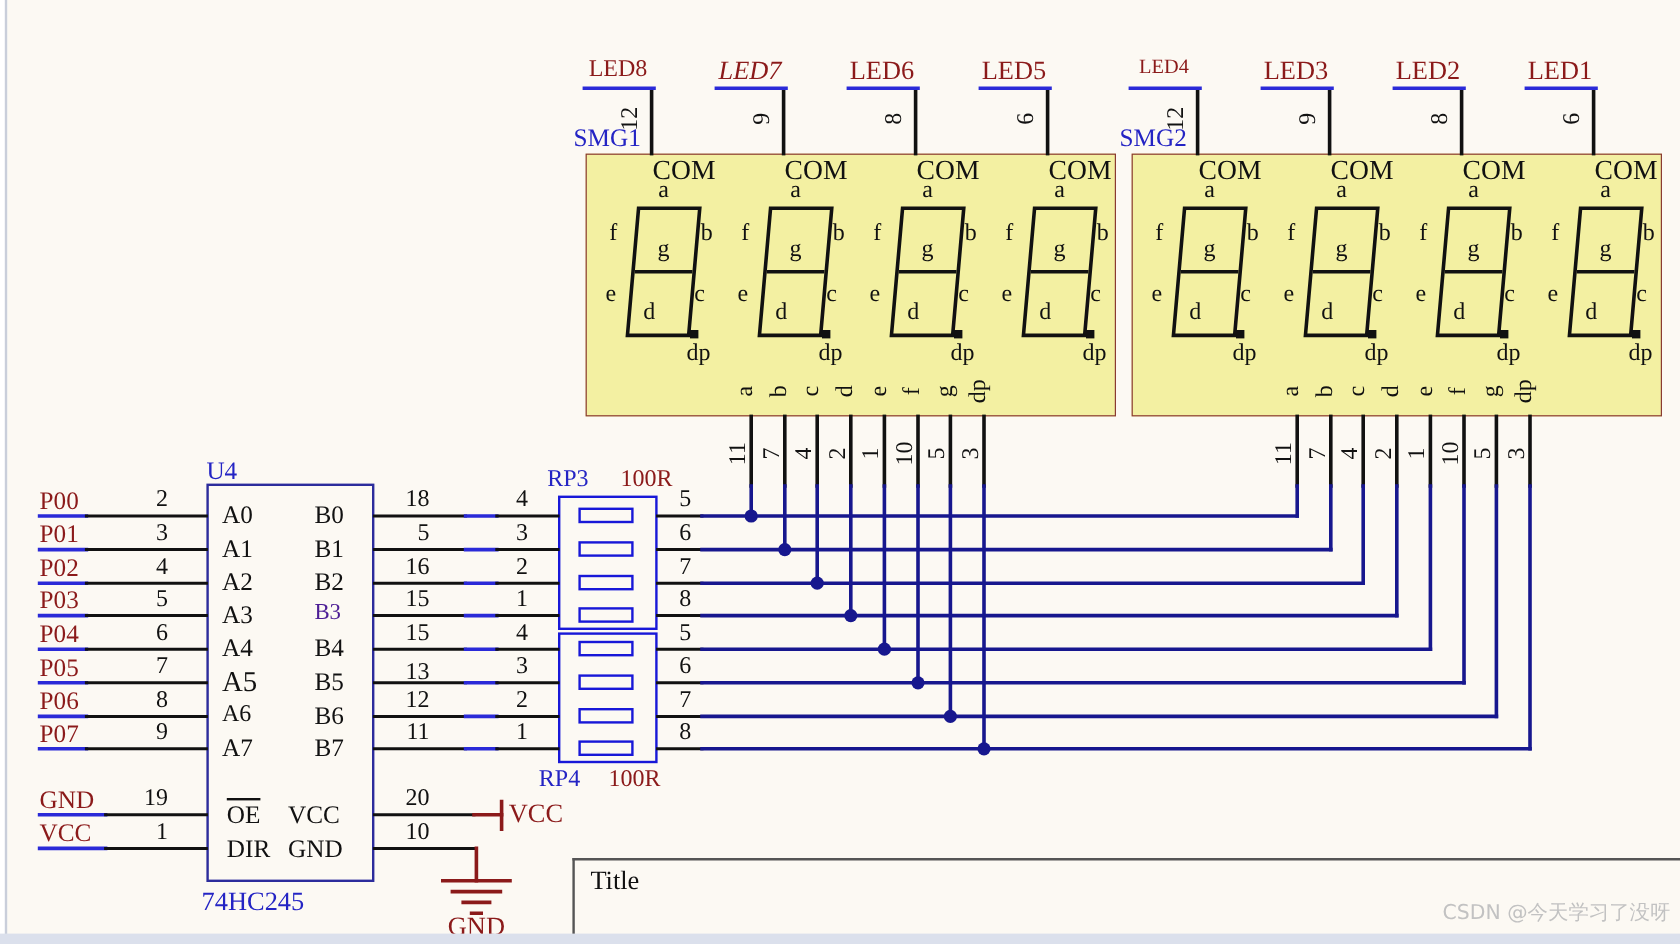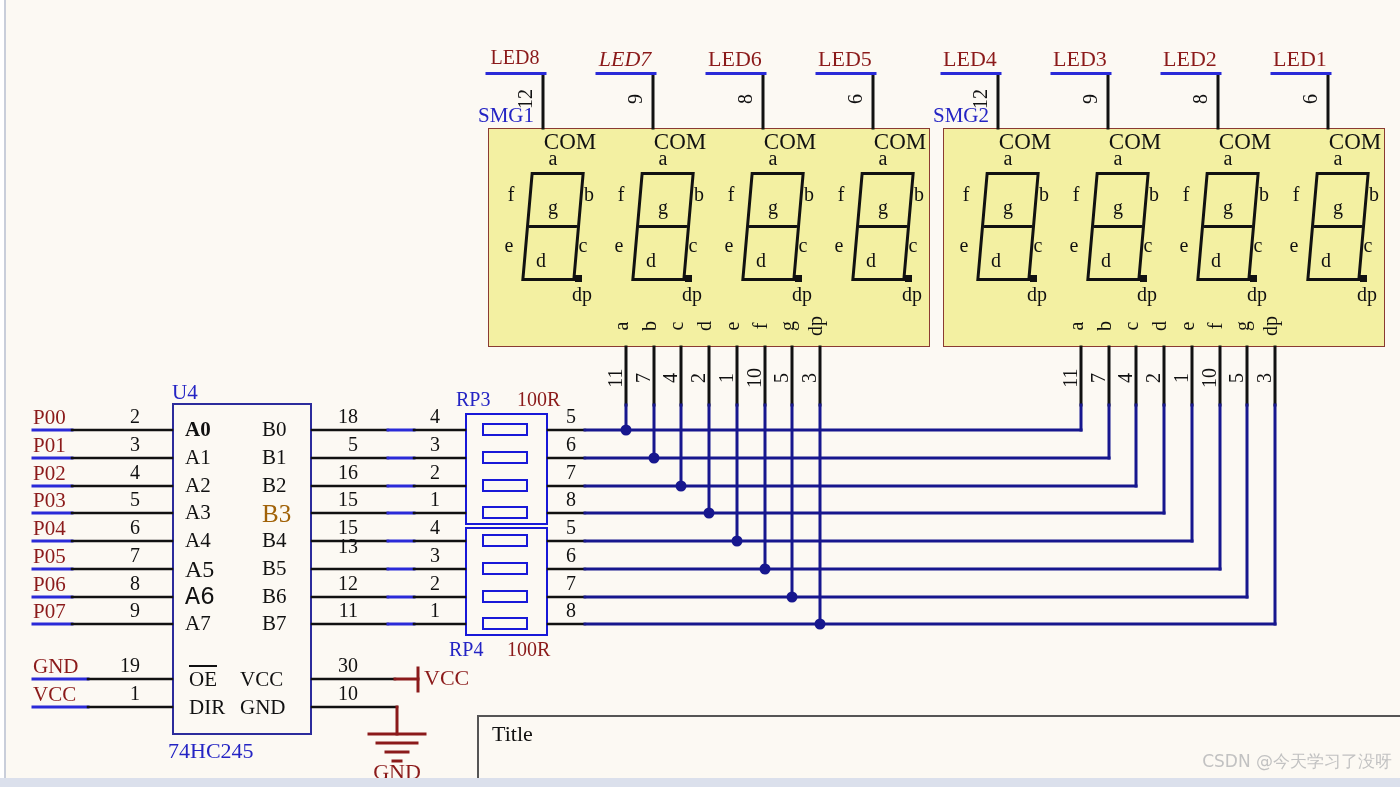--- a/index.html
+++ b/index.html
@@ -249,21 +249,21 @@
       <div class="lbl rot ctr" style="left: 675px; top: 368px; font-size: 20px; color: rgb(17, 17, 17); width: 46px; height: 20px;">2</div>
       <div class="lbl rot ctr" style="left: 715px; top: 316px; font-size: 20px; color: rgb(17, 17, 17); width: 34px; height: 20px;">e</div>
       <div class="lbl rot ctr" style="left: 703px; top: 368px; font-size: 20px; color: rgb(17, 17, 17); width: 46px; height: 20px;">1</div>
       <div class="lbl rot ctr" style="left: 743px; top: 316px; font-size: 20px; color: rgb(17, 17, 17); width: 34px; height: 20px;">f</div>
       <div class="lbl rot ctr" style="left: 731px; top: 368px; font-size: 20px; color: rgb(17, 17, 17); width: 46px; height: 20px;">10</div>
       <div class="lbl rot ctr" style="left: 770px; top: 316px; font-size: 20px; color: rgb(17, 17, 17); width: 34px; height: 20px;">g</div>
       <div class="lbl rot ctr" style="left: 758px; top: 368px; font-size: 20px; color: rgb(17, 17, 17); width: 46px; height: 20px;">5</div>
       <div class="lbl rot ctr" style="left: 798px; top: 316px; font-size: 20px; color: rgb(17, 17, 17); width: 34px; height: 20px;">dp</div>
       <div class="lbl rot ctr" style="left: 786px; top: 368px; font-size: 20px; color: rgb(17, 17, 17); width: 46px; height: 20px;">3</div>
       <div class="lbl" style="left: 933px; top: 104px; font-size: 21px; color: rgb(36, 36, 196);">SMG2</div>
-      <div class="lbl ctr" style="left: 940px; top: 47px; font-size: 22px; color: rgb(139, 26, 26); width: 60px;">LED4</div>
+      <div class="lbl ctr" style="left: 940px; top: 47px; font-size: 17px; color: rgb(139, 26, 26); width: 60px;">LED4</div>
       <div class="lbl rot ctr" style="left: 960px; top: 89px; font-size: 20px; color: rgb(17, 17, 17); width: 40px; height: 20px;">12</div>
       <div class="lbl ctr" style="left: 995px; top: 130px; font-size: 23px; color: rgb(17, 17, 17); width: 60px;">COM</div>
       <div class="lbl ctr" style="left: 998px; top: 148px; font-size: 20px; color: rgb(17, 17, 17); width: 20px;">a</div>
       <div class="lbl ctr" style="left: 956px; top: 184px; font-size: 20px; color: rgb(17, 17, 17); width: 20px;">f</div>
       <div class="lbl ctr" style="left: 1034px; top: 184px; font-size: 20px; color: rgb(17, 17, 17); width: 20px;">b</div>
       <div class="lbl ctr" style="left: 998px; top: 197px; font-size: 20px; color: rgb(17, 17, 17); width: 20px;">g</div>
       <div class="lbl ctr" style="left: 954px; top: 235px; font-size: 20px; color: rgb(17, 17, 17); width: 20px;">e</div>
       <div class="lbl ctr" style="left: 1028px; top: 235px; font-size: 20px; color: rgb(17, 17, 17); width: 20px;">c</div>
       <div class="lbl ctr" style="left: 986px; top: 250px; font-size: 20px; color: rgb(17, 17, 17); width: 20px;">d</div>
       <div class="lbl ctr" style="left: 1021px; top: 284px; font-size: 20px; color: rgb(17, 17, 17); width: 32px;">dp</div>
@@ -313,21 +313,21 @@
       <div class="lbl rot ctr" style="left: 1198px; top: 316px; font-size: 20px; color: rgb(17, 17, 17); width: 34px; height: 20px;">f</div>
       <div class="lbl rot ctr" style="left: 1186px; top: 368px; font-size: 20px; color: rgb(17, 17, 17); width: 46px; height: 20px;">10</div>
       <div class="lbl rot ctr" style="left: 1225px; top: 316px; font-size: 20px; color: rgb(17, 17, 17); width: 34px; height: 20px;">g</div>
       <div class="lbl rot ctr" style="left: 1213px; top: 368px; font-size: 20px; color: rgb(17, 17, 17); width: 46px; height: 20px;">5</div>
       <div class="lbl rot ctr" style="left: 1253px; top: 316px; font-size: 20px; color: rgb(17, 17, 17); width: 34px; height: 20px;">dp</div>
       <div class="lbl rot ctr" style="left: 1241px; top: 368px; font-size: 20px; color: rgb(17, 17, 17); width: 46px; height: 20px;">3</div>
       <div class="lbl" style="left: 172px; top: 381px; font-size: 21px; color: rgb(36, 36, 196);">U4</div>
       <div class="lbl" style="left: 168px; top: 739px; font-size: 22px; color: rgb(36, 36, 196);">74HC245</div>
       <div class="lbl" style="left: 33px; top: 406px; font-size: 21px; color: rgb(139, 26, 26);">P00</div>
       <div class="lbl rgt" style="left: 105px; top: 406px; font-size: 20px; color: rgb(17, 17, 17); width: 35px;">2</div>
-      <div class="lbl" style="left: 185px; top: 418px; font-size: 21px; color: rgb(17, 17, 17); font-weight: bold;">A0</div>
+      <div class="lbl" style="left: 185px; top: 418px; font-size: 21px; color: rgb(17, 17, 17);">A0</div>
       <div class="lbl" style="left: 262px; top: 418px; font-size: 21px; color: rgb(17, 17, 17);">B0</div>
       <div class="lbl rgt" style="left: 324px; top: 406px; font-size: 20px; color: rgb(17, 17, 17); width: 34px; font-family: Liberation Serif, serif;">18</div>
       <div class="lbl rgt" style="left: 416px; top: 406px; font-size: 20px; color: rgb(17, 17, 17); width: 24px;">4</div>
       <div class="lbl ctr" style="left: 560px; top: 406px; font-size: 20px; color: rgb(17, 17, 17); width: 22px;">5</div>
       <div class="lbl" style="left: 33px; top: 434px; font-size: 21px; color: rgb(139, 26, 26);">P01</div>
       <div class="lbl rgt" style="left: 105px; top: 434px; font-size: 20px; color: rgb(17, 17, 17); width: 35px;">3</div>
       <div class="lbl" style="left: 185px; top: 446px; font-size: 21px; color: rgb(17, 17, 17);">A1</div>
       <div class="lbl" style="left: 262px; top: 446px; font-size: 21px; color: rgb(17, 17, 17);">B1</div>
       <div class="lbl rgt" style="left: 324px; top: 434px; font-size: 20px; color: rgb(17, 17, 17); width: 34px;">5</div>
       <div class="lbl rgt" style="left: 416px; top: 434px; font-size: 20px; color: rgb(17, 17, 17); width: 24px;">3</div>
@@ -335,57 +335,57 @@
       <div class="lbl" style="left: 33px; top: 462px; font-size: 21px; color: rgb(139, 26, 26);">P02</div>
       <div class="lbl rgt" style="left: 105px; top: 462px; font-size: 20px; color: rgb(17, 17, 17); width: 35px;">4</div>
       <div class="lbl" style="left: 185px; top: 474px; font-size: 21px; color: rgb(17, 17, 17);">A2</div>
       <div class="lbl" style="left: 262px; top: 474px; font-size: 21px; color: rgb(17, 17, 17);">B2</div>
       <div class="lbl rgt" style="left: 324px; top: 462px; font-size: 20px; color: rgb(17, 17, 17); width: 34px;">16</div>
       <div class="lbl rgt" style="left: 416px; top: 462px; font-size: 20px; color: rgb(17, 17, 17); width: 24px;">2</div>
       <div class="lbl ctr" style="left: 560px; top: 462px; font-size: 20px; color: rgb(17, 17, 17); width: 22px;">7</div>
       <div class="lbl" style="left: 33px; top: 489px; font-size: 21px; color: rgb(139, 26, 26);">P03</div>
       <div class="lbl rgt" style="left: 105px; top: 489px; font-size: 20px; color: rgb(17, 17, 17); width: 35px;">5</div>
       <div class="lbl" style="left: 185px; top: 501px; font-size: 21px; color: rgb(17, 17, 17);">A3</div>
-      <div class="lbl" style="left: 262px; top: 501px; font-size: 25px; color: #a16207;">B3</div>
+      <div class="lbl" style="left: 262px; top: 501px; font-size: 19px; color: #4c1d95;">B3</div>
       <div class="lbl rgt" style="left: 324px; top: 489px; font-size: 20px; color: rgb(17, 17, 17); width: 34px;">15</div>
       <div class="lbl rgt" style="left: 416px; top: 489px; font-size: 20px; color: rgb(17, 17, 17); width: 24px;">1</div>
       <div class="lbl ctr" style="left: 560px; top: 489px; font-size: 20px; color: rgb(17, 17, 17); width: 22px;">8</div>
       <div class="lbl" style="left: 33px; top: 517px; font-size: 21px; color: rgb(139, 26, 26);">P04</div>
       <div class="lbl rgt" style="left: 105px; top: 517px; font-size: 20px; color: rgb(17, 17, 17); width: 35px;">6</div>
       <div class="lbl" style="left: 185px; top: 529px; font-size: 21px; color: rgb(17, 17, 17);">A4</div>
       <div class="lbl" style="left: 262px; top: 529px; font-size: 21px; color: rgb(17, 17, 17);">B4</div>
       <div class="lbl rgt" style="left: 324px; top: 517px; font-size: 20px; color: rgb(17, 17, 17); width: 34px;">15</div>
       <div class="lbl rgt" style="left: 416px; top: 517px; font-size: 20px; color: rgb(17, 17, 17); width: 24px;">4</div>
       <div class="lbl ctr" style="left: 560px; top: 517px; font-size: 20px; color: rgb(17, 17, 17); width: 22px;">5</div>
       <div class="lbl" style="left: 33px; top: 545px; font-size: 21px; color: rgb(139, 26, 26);">P05</div>
       <div class="lbl rgt" style="left: 105px; top: 545px; font-size: 20px; color: rgb(17, 17, 17); width: 35px;">7</div>
       <div class="lbl" style="left: 185px; top: 557px; font-size: 24px; color: rgb(17, 17, 17);">A5</div>
       <div class="lbl" style="left: 262px; top: 557px; font-size: 21px; color: rgb(17, 17, 17);">B5</div>
-      <div class="lbl rgt" style="left: 324px; top: 536px; font-size: 20px; color: rgb(17, 17, 17); width: 34px;">13</div>
+      <div class="lbl rgt" style="left: 324px; top: 550px; font-size: 20px; color: rgb(17, 17, 17); width: 34px;">13</div>
       <div class="lbl rgt" style="left: 416px; top: 545px; font-size: 20px; color: rgb(17, 17, 17); width: 24px;">3</div>
       <div class="lbl ctr" style="left: 560px; top: 545px; font-size: 20px; color: rgb(17, 17, 17); width: 22px;">6</div>
       <div class="lbl" style="left: 33px; top: 573px; font-size: 21px; color: rgb(139, 26, 26);">P06</div>
       <div class="lbl rgt" style="left: 105px; top: 573px; font-size: 20px; color: rgb(17, 17, 17); width: 35px;">8</div>
-      <div class="lbl" style="left: 185px; top: 585px; font-size: 25px; color: rgb(17, 17, 17); font-family: Liberation Mono, monospace;">A6</div>
+      <div class="lbl" style="left: 185px; top: 585px; font-size: 20px; color: rgb(17, 17, 17);">A6</div>
       <div class="lbl" style="left: 262px; top: 585px; font-size: 21px; color: rgb(17, 17, 17);">B6</div>
       <div class="lbl rgt" style="left: 324px; top: 573px; font-size: 20px; color: rgb(17, 17, 17); width: 34px;">12</div>
       <div class="lbl rgt" style="left: 416px; top: 573px; font-size: 20px; color: rgb(17, 17, 17); width: 24px;">2</div>
       <div class="lbl ctr" style="left: 560px; top: 573px; font-size: 20px; color: rgb(17, 17, 17); width: 22px;">7</div>
       <div class="lbl" style="left: 33px; top: 600px; font-size: 21px; color: rgb(139, 26, 26);">P07</div>
       <div class="lbl rgt" style="left: 105px; top: 600px; font-size: 20px; color: rgb(17, 17, 17); width: 35px;">9</div>
       <div class="lbl" style="left: 185px; top: 612px; font-size: 21px; color: rgb(17, 17, 17);">A7</div>
       <div class="lbl" style="left: 262px; top: 612px; font-size: 21px; color: rgb(17, 17, 17);">B7</div>
       <div class="lbl rgt" style="left: 324px; top: 600px; font-size: 20px; color: rgb(17, 17, 17); width: 34px;">11</div>
       <div class="lbl rgt" style="left: 416px; top: 600px; font-size: 20px; color: rgb(17, 17, 17); width: 24px;">1</div>
       <div class="lbl ctr" style="left: 560px; top: 600px; font-size: 20px; color: rgb(17, 17, 17); width: 22px;">8</div>
       <div class="lbl" style="left: 33px; top: 655px; font-size: 21px; color: rgb(139, 26, 26);">GND</div>
       <div class="lbl rgt" style="left: 105px; top: 655px; font-size: 20px; color: rgb(17, 17, 17); width: 35px;">19</div>
       <div class="lbl ovl" style="left: 189px; top: 668px; font-size: 21px; color: rgb(17, 17, 17);">OE</div>
       <div class="lbl" style="left: 240px; top: 668px; font-size: 21px; color: rgb(17, 17, 17);">VCC</div>
-      <div class="lbl rgt" style="left: 324px; top: 655px; font-size: 20px; color: rgb(17, 17, 17); width: 34px;">30</div>
+      <div class="lbl rgt" style="left: 324px; top: 655px; font-size: 20px; color: rgb(17, 17, 17); width: 34px;">20</div>
       <div class="lbl" style="left: 424px; top: 666px; font-size: 22px; color: rgb(139, 26, 26);">VCC</div>
       <div class="lbl" style="left: 33px; top: 683px; font-size: 21px; color: rgb(139, 26, 26);">VCC</div>
       <div class="lbl rgt" style="left: 105px; top: 683px; font-size: 20px; color: rgb(17, 17, 17); width: 35px;">1</div>
       <div class="lbl" style="left: 189px; top: 696px; font-size: 21px; color: rgb(17, 17, 17);">DIR</div>
       <div class="lbl" style="left: 240px; top: 696px; font-size: 21px; color: rgb(17, 17, 17);">GND</div>
       <div class="lbl rgt" style="left: 324px; top: 683px; font-size: 20px; color: rgb(17, 17, 17); width: 34px;">10</div>
       <div class="lbl ctr" style="left: 369px; top: 760px; font-size: 22px; color: rgb(139, 26, 26); width: 56px;">GND</div>
       <div class="lbl" style="left: 456px; top: 389px; font-size: 20px; color: rgb(36, 36, 196);">RP3</div>
       <div class="lbl" style="left: 517px; top: 389px; font-size: 20px; color: rgb(139, 26, 26);">100R</div>
       <div class="lbl" style="left: 449px; top: 639px; font-size: 20px; color: rgb(36, 36, 196);">RP4</div>

